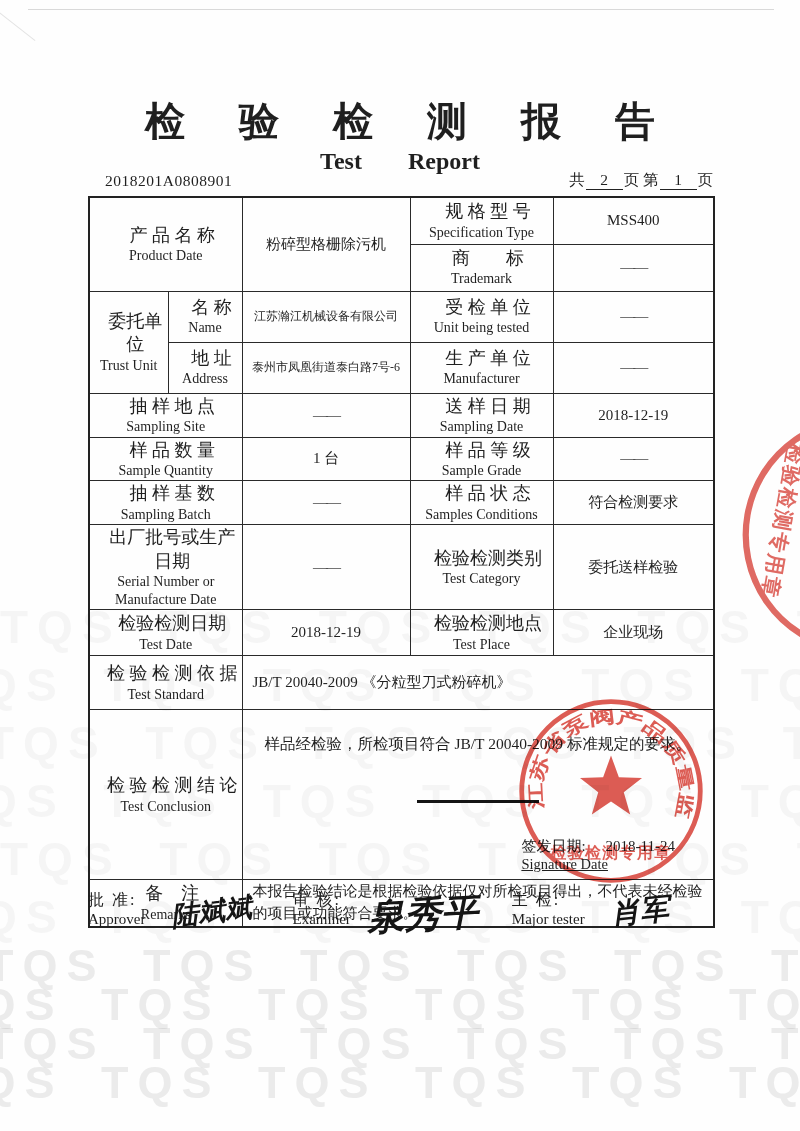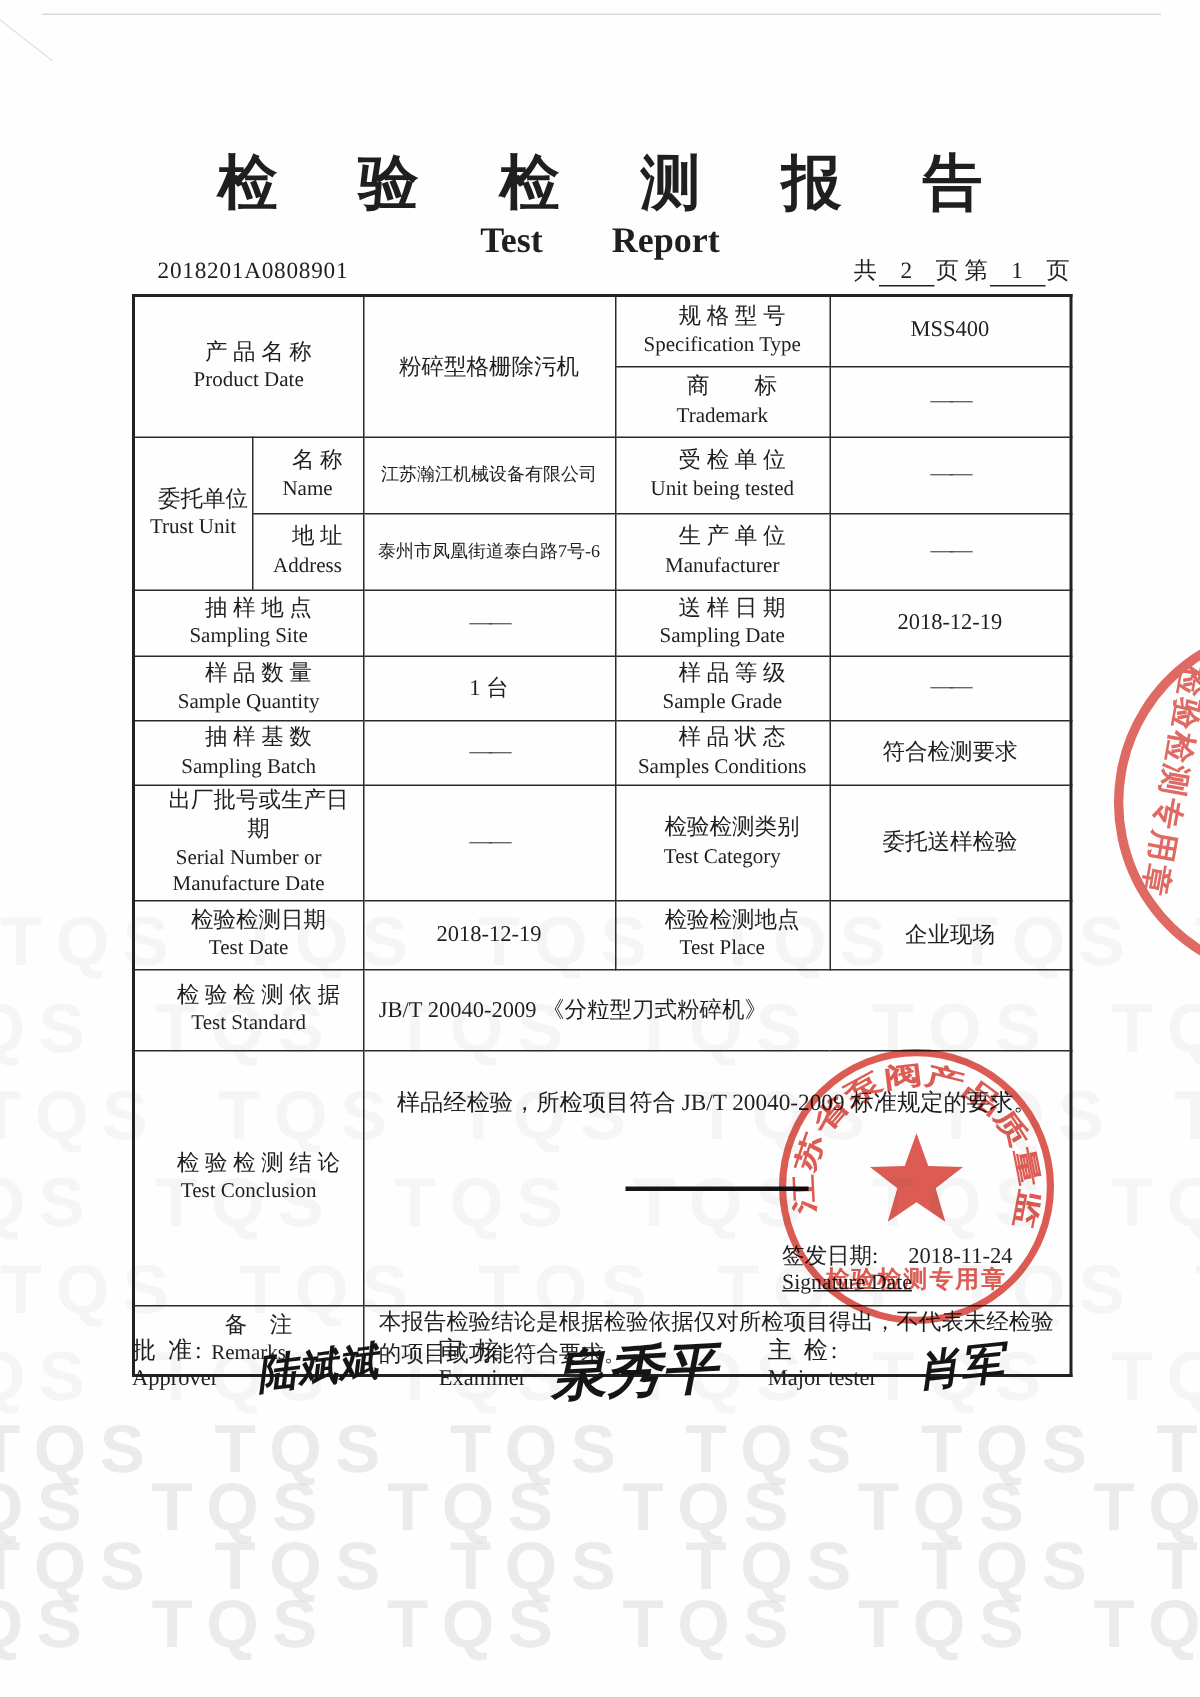--- a/index.html
+++ b/index.html
@@ -30,21 +30,21 @@
   .report-no{position:absolute;left:17px;top:2px;letter-spacing:.5px;}
   .page-count{position:absolute;right:0;top:0;}
   .page-count .u{display:inline-block;min-width:33px;text-align:center;
     border-bottom:1px solid #222;padding:0 2px;margin:0 1px;}
   
   table.report{position:absolute;top:196px;left:88px;border-collapse:collapse;
     table-layout:fixed;width:625px;background:transparent;}
   table.report{border:2.5px solid #222;}
   td{border:1.5px solid #2a2a2a;padding:1px 2px;text-align:center;vertical-align:middle;
      overflow:hidden;}
-  .cn{font-size:15px;line-height:1.3;padding-left:13px;}
+  .cn{font-size:18px;line-height:1.3;padding-left:13px;}
   .en{font-size:14px;line-height:1.25;}
   .val{font-size:15px;}
   .val-sm{font-size:12px;white-space:nowrap;}
   .dash{color:#444;letter-spacing:-2px;}
   td.lf{text-align:left;padding-left:10px;}
   
   .concl-cell{position:relative;vertical-align:top;}
   .concl-text{padding-top:23px;font-size:15.5px;text-align:center;}
   .concl-line{width:122px;height:3px;background:#141414;margin:45px auto 0;}
   .sign-date{position:absolute;right:38px;bottom:6px;text-align:left;font-size:15px;}

